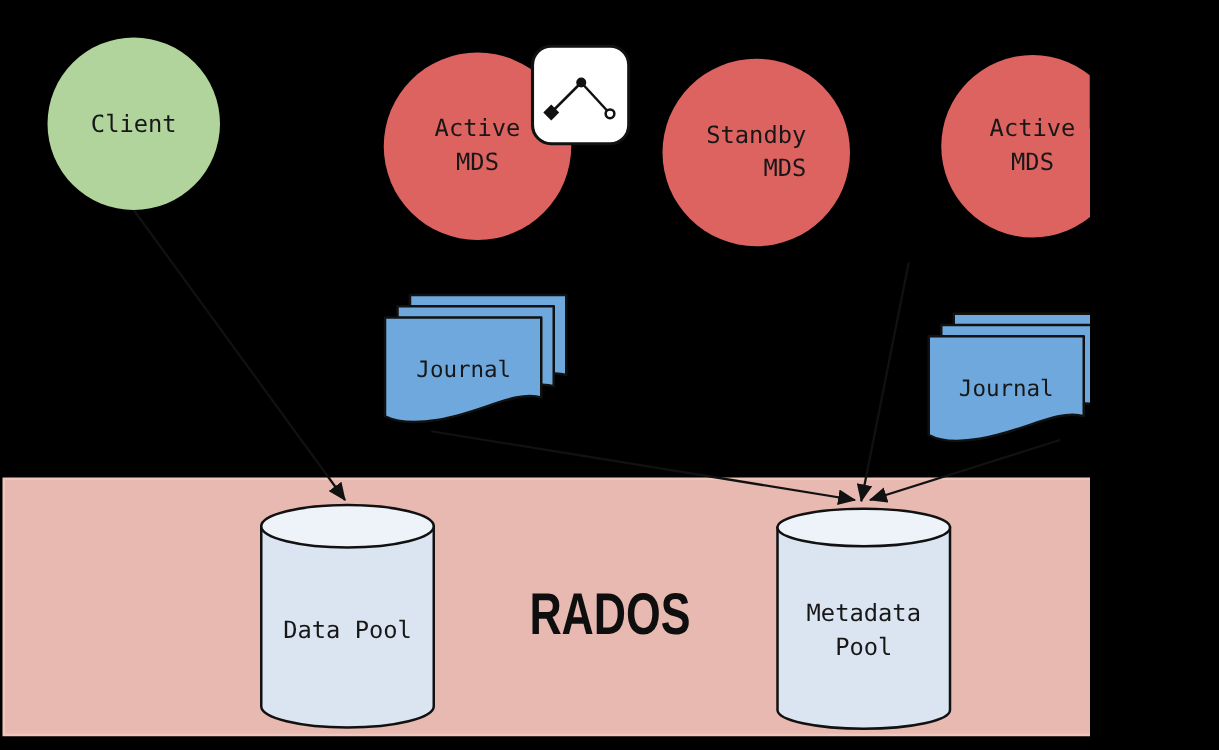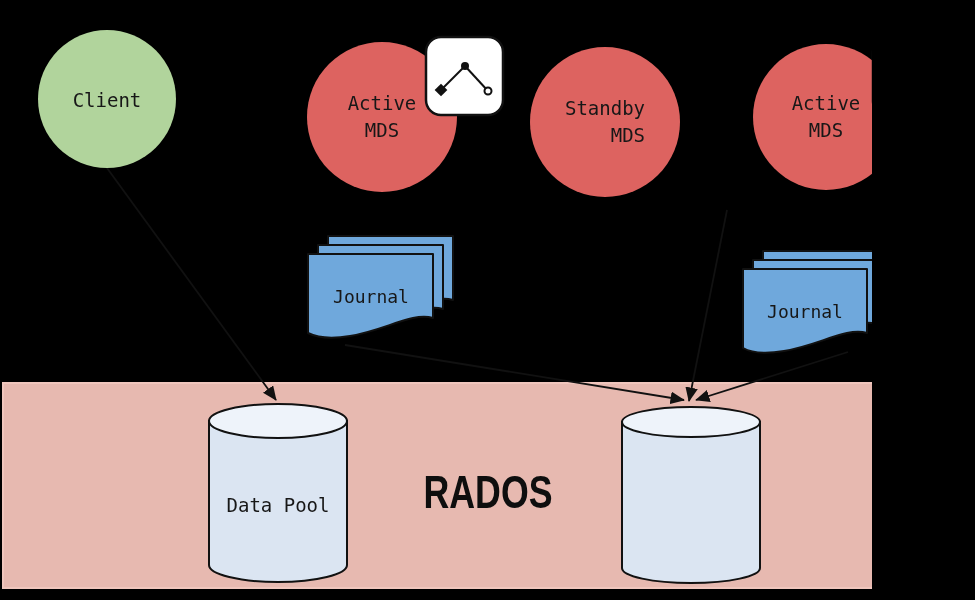--- a/index.html
+++ b/index.html
@@ -115,16 +115,20 @@
     <div>Active</div>
     <div>MDS</div>
   </div>
 
   <div class="node-label journal-label" style="left:371px; top:296px;">Journal</div>
 
   <div class="node-label journal-label" style="left:805px; top:311px;">Journal</div>
 
   <div class="node-label" style="left:278px; top:505px;text-align:right;">Data Pool</div>
 
+  <div class="node-label" style="left:691px; top:505px;">
+    <div>Metadata</div>
+    <div>Pool</div>
+  </div>
 
   <div class="rados-label" style="left:488px; top:491px;">RADOS</div>
 
 </div>
 
 </body></html>

